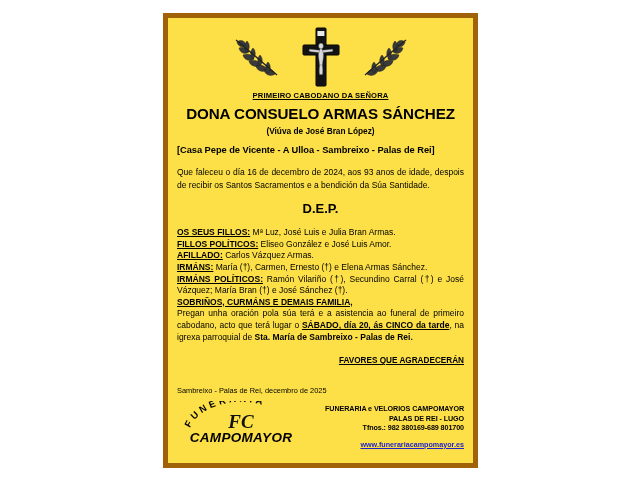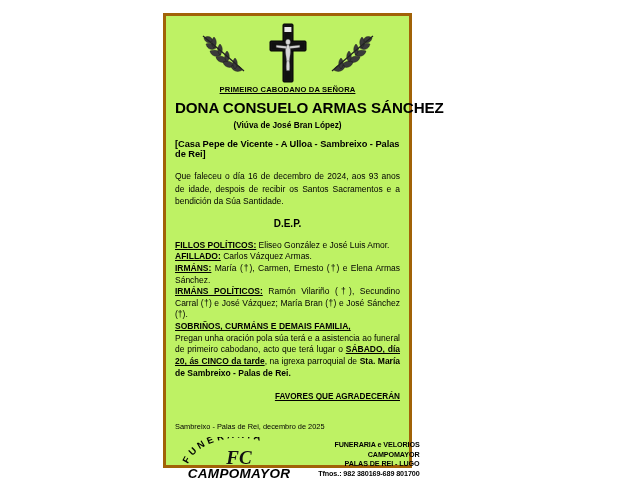--- a/index.html
+++ b/index.html
@@ -14,25 +14,25 @@
     color: #000000;
     overflow: hidden;
     position: relative;
   }
 
   
   #esquela-frame {
     position: absolute;
     left: 163px;
     top: 13px;
-    width: 249px;
+    width: 315px;
     height: 455px;
     box-sizing: border-box;
-    border: 3px solid #a16207;
-    background: #bef264;
+    border: 5px solid #a16207;
+    background: #fde047;
     padding: 0;
   }
   #esquela-inner {
     box-sizing: border-box;
     width: 100%;
     height: 100%;
     padding: 6px 9px 4px 9px;
     display: flex;
     flex-direction: column;
   }
@@ -81,21 +81,21 @@
 
   
   .body-para {
     font-size: 8.5px;
     line-height: 12.6px;
     text-align: justify;
     margin-top: 11px;
   }
   .dep {
     text-align: center;
-    font-size: 10px;
+    font-size: 13px;
     font-weight: bold;
     margin-top: 10px;
   }
 
   
   .relatives {
     margin-top: 11px;
     font-size: 8.5px;
     line-height: 11.6px;
     text-align: justify;
@@ -235,20 +235,23 @@
     <div class="kicker">PRIMEIRO CABODANO DA SEÑORA</div>
     <div class="deceased-name">DONA CONSUELO ARMAS SÁNCHEZ</div>
     <div class="widow-line">(Viúva de José Bran López)</div>
     <div class="house-line">[Casa Pepe de Vicente - A Ulloa - Sambreixo - Palas de Rei]</div>
 
     <div class="body-para">Que faleceu o día 16 de decembro de 2024, aos 93 anos de idade, despois de recibir os Santos Sacramentos e a bendición da Súa Santidade.</div>
     <div class="dep">D.E.P.</div>
 
     <div class="relatives">
       <div class="row">
+        <span class="rel-label">OS SEUS FILLOS:</span><span> Mª Luz, José Luis e Julia Bran Armas.</span>
+      </div>
+      <div class="row">
         <span class="rel-label">FILLOS POLÍTICOS:</span><span> Eliseo González e José Luis Amor.</span>
       </div>
       <div class="row">
         <span class="rel-label">AFILLADO:</span><span> Carlos Vázquez Armas.</span>
       </div>
       <div class="row">
         <span class="rel-label">IRMÁNS:</span><span> María (†), Carmen, Ernesto (†) e Elena Armas Sánchez.</span>
       </div>
       <div class="row">
         <span class="rel-label">IRMÁNS POLÍTICOS:</span><span> Ramón Vilariño (†), Secundino Carral (†) e José Vázquez; María Bran (†) e José Sánchez (†).</span>

